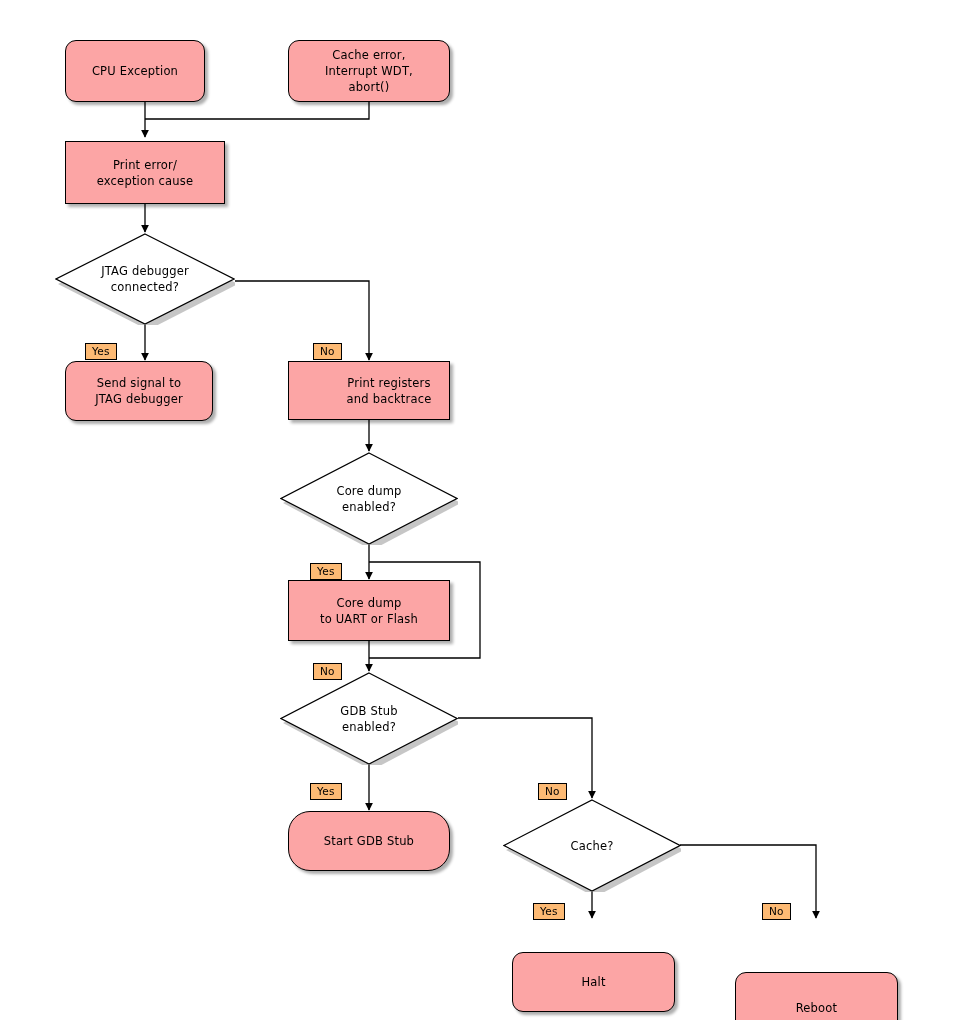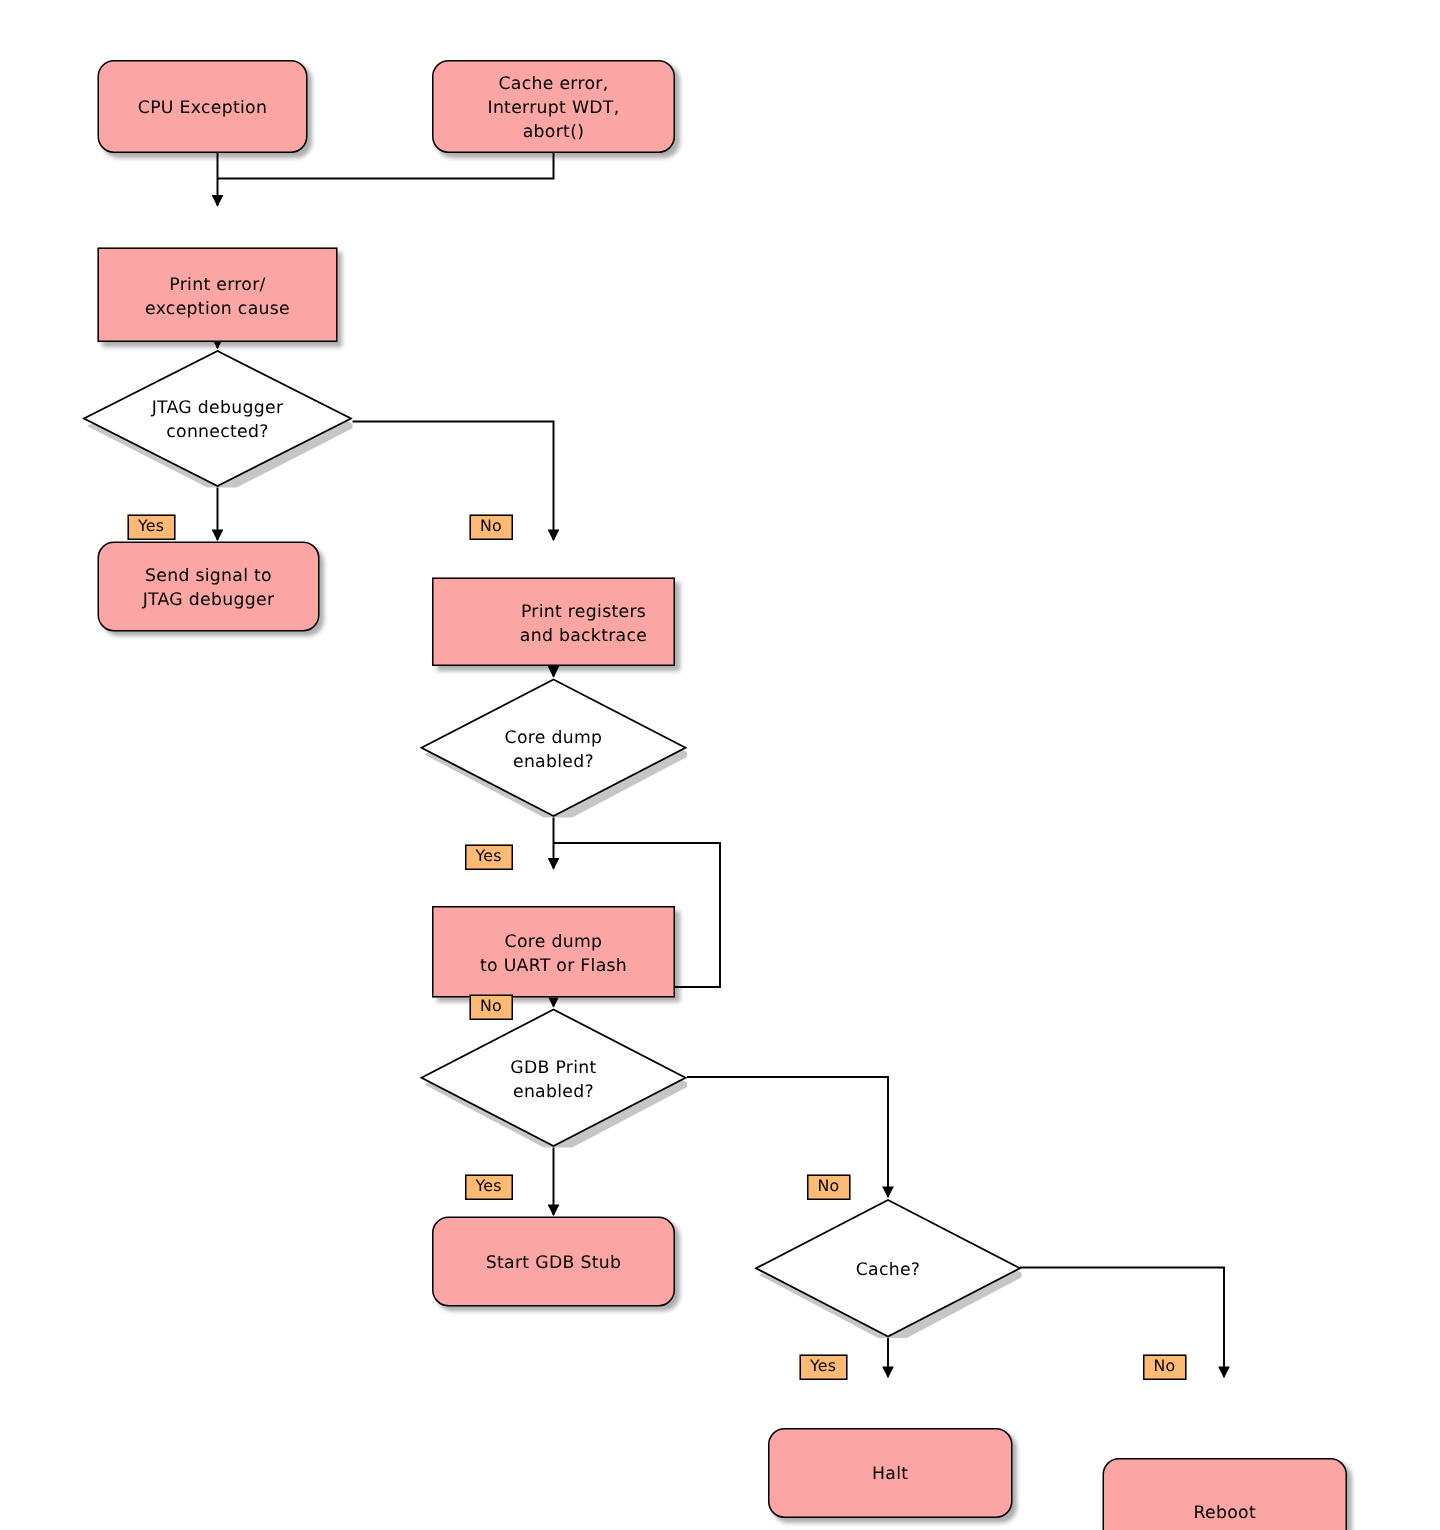--- a/index.html
+++ b/index.html
@@ -42,21 +42,20 @@
     line-height: 16px;
     letter-spacing: 0.2px;
     z-index: 3;
     box-shadow: 3px 3px 3px rgba(0,0,0,0.32);
   }
   .node.rounded {
     border-radius: 11px;
   }
   .node.rect {
     border-radius: 0;
-    margin-top: 24px;
   }
   .node .txt {
     white-space: pre-line;
     padding: 0 6px;
   }
 
   
   .diamond {
     position: absolute;
     z-index: 3;
@@ -187,25 +186,25 @@
   <div class="node rect" style="left:288px; top:580px; width:162px; height:61px;">
     <span class="txt">Core dump
 to UART or Flash</span>
   </div>
 
   <div class="diamond" style="left:280px; top:672px; width:178px; height:93px;">
     <svg class="dshape" viewBox="0 0 178 93" preserveAspectRatio="none">
       <polygon points="92,5 181,51 92,98 3,51" fill="#4d4d4d" opacity="0.32"></polygon>
       <polygon points="89,1 177,46.5 89,92 1,46.5" fill="#ffffff" stroke="#000000" stroke-width="1.2"></polygon>
     </svg>
-    <div class="dlabel">GDB Print
+    <div class="dlabel">GDB Stub
 enabled?</div>
   </div>
 
-  <div class="node rounded" style="left:288px; top:811px; width:162px; height:60px;">
+  <div class="node rounded" style="left:288px; top:811px; width:162px; height:60px;border-radius:22px;">
     <span class="txt">Start GDB Stub</span>
   </div>
 
   <div class="diamond" style="left:503px; top:799px; width:178px; height:93px;">
     <svg class="dshape" viewBox="0 0 178 93" preserveAspectRatio="none">
       <polygon points="92,5 181,51 92,98 3,51" fill="#4d4d4d" opacity="0.32"></polygon>
       <polygon points="89,1 177,46.5 89,92 1,46.5" fill="#ffffff" stroke="#000000" stroke-width="1.2"></polygon>
     </svg>
     <div class="dlabel">Cache?</div>
   </div>

